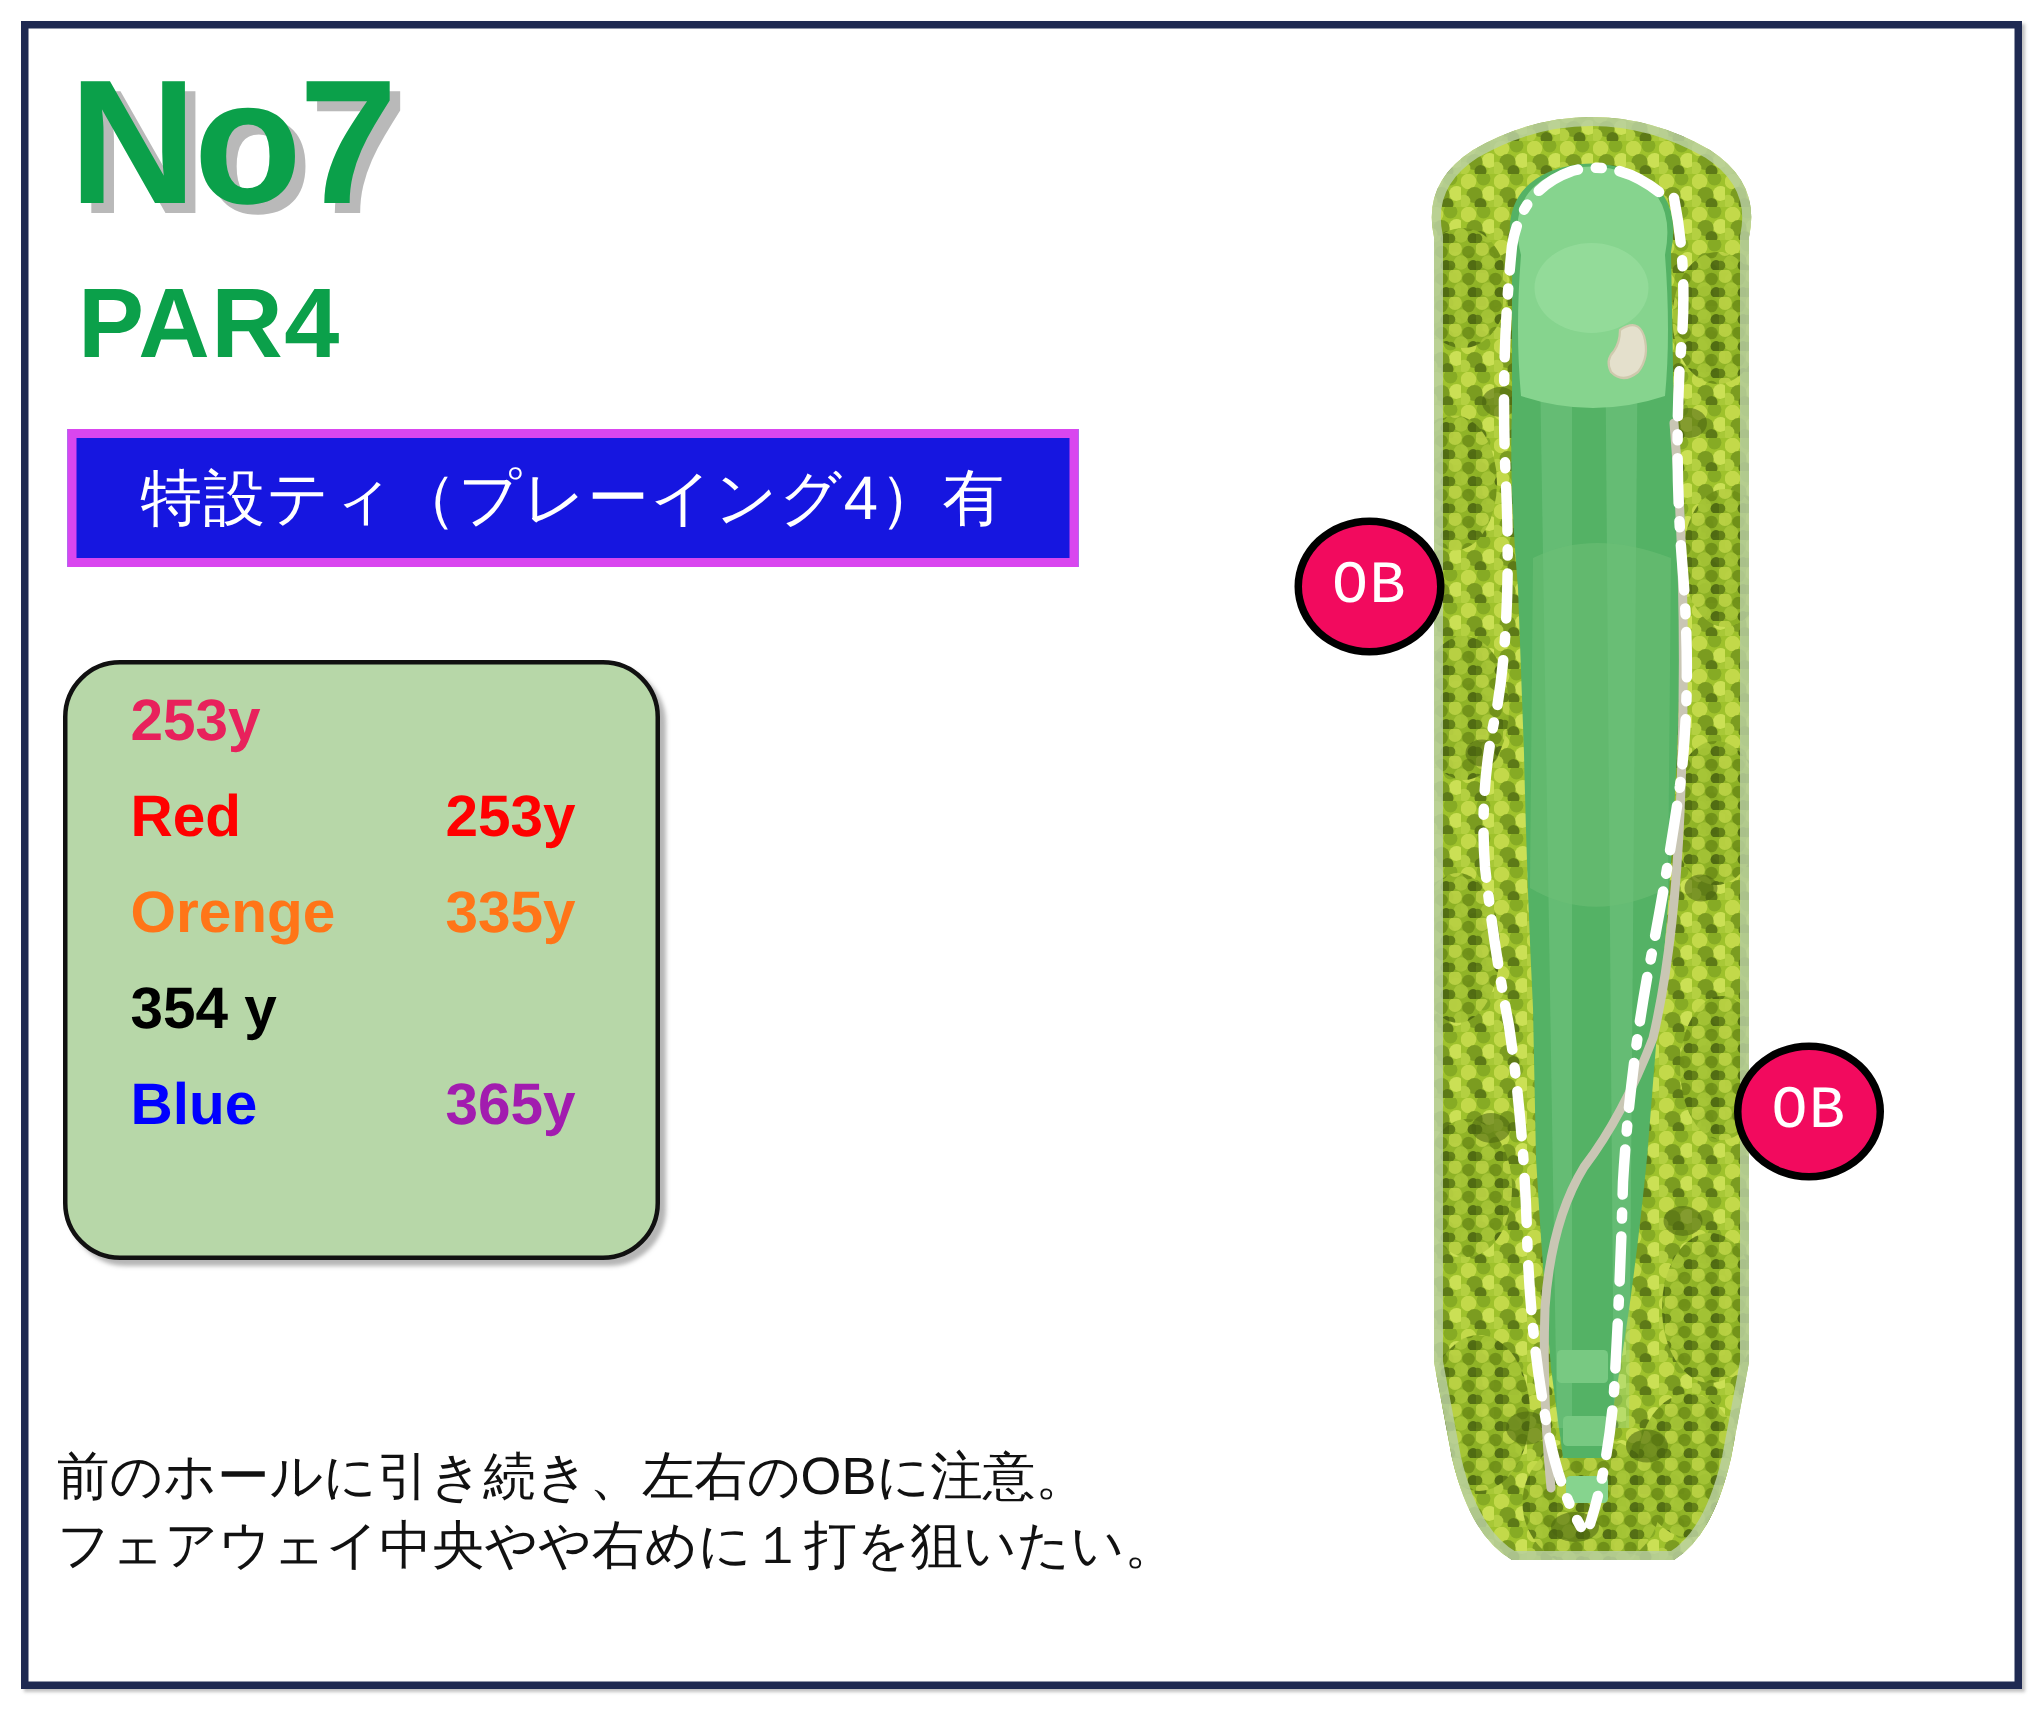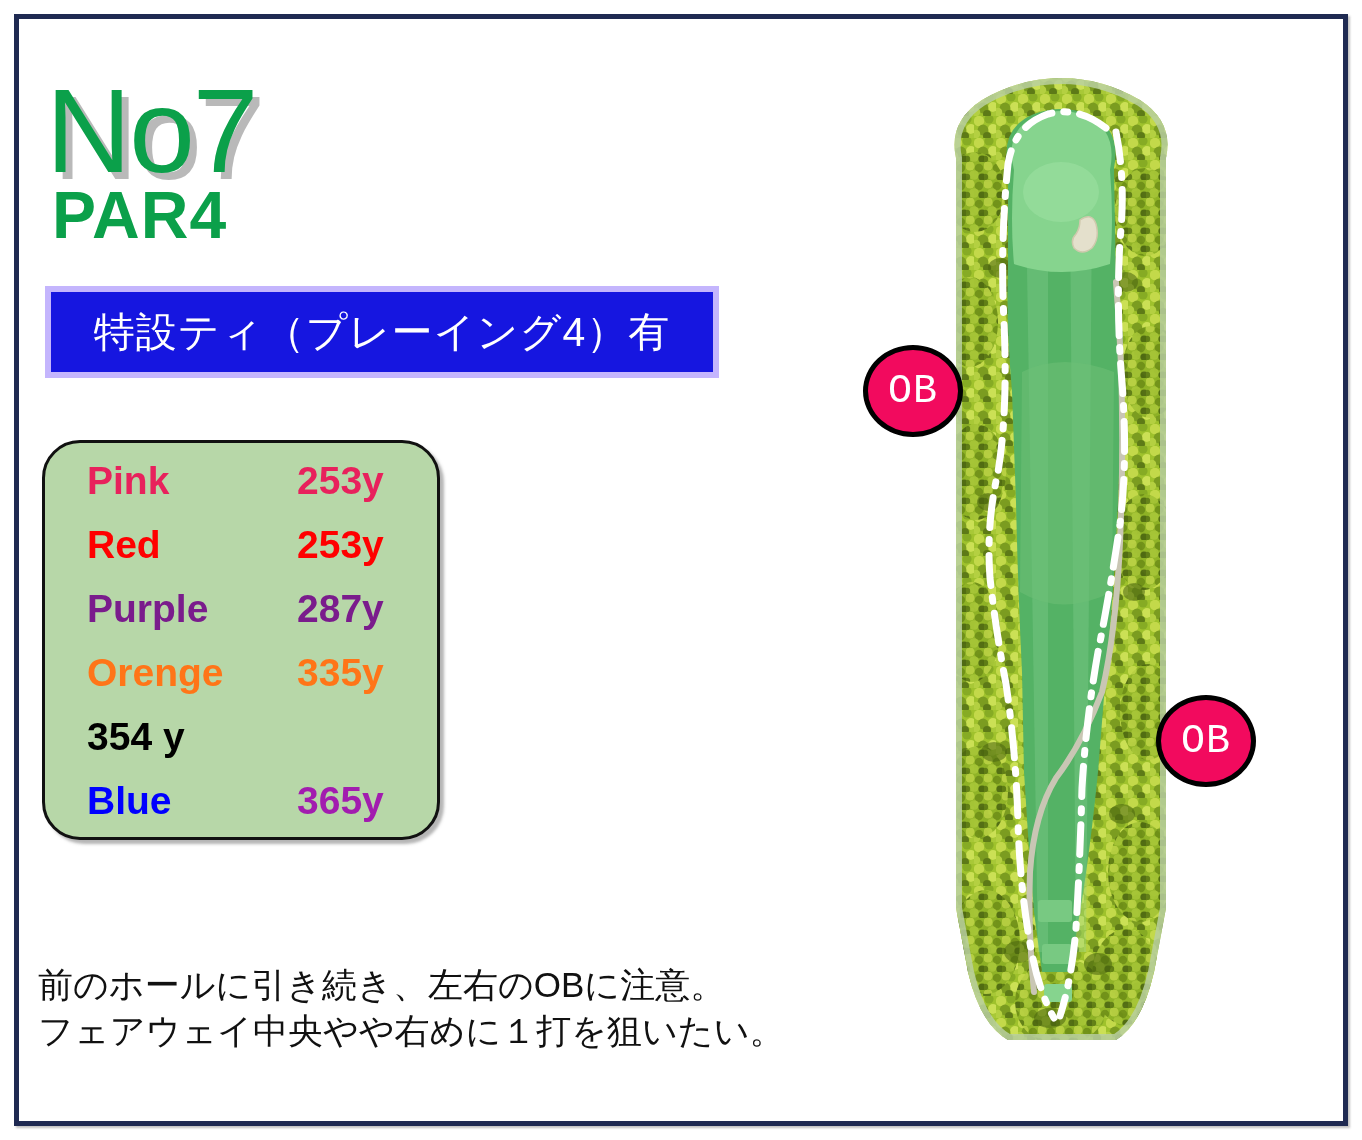--- a/index.html
+++ b/index.html
@@ -31,27 +31,26 @@
     box-shadow: 2px 2px 2px rgba(120,120,120,0.45);
     pointer-events: none;
   }
 
   
   .hole-no {
     position: absolute;
     left: 46px;
     top: 36px;
     font-size: 118px;
-    font-weight: normal;
+    font-weight: bold;
     color: #0ba04a;
     letter-spacing: -2px;
     line-height: 1;
     text-shadow: 7px 7px 0px rgba(128,128,128,0.55);
     white-space: nowrap;
-    margin-top: 36px;
   }
   .hole-par {
     position: absolute;
     left: 52px;
     top: 182px;
     font-size: 66px;
     font-weight: bold;
     color: #0ba04a;
     line-height: 1;
     letter-spacing: 1px;
@@ -59,21 +58,21 @@
   }
 
   
   .banner {
     position: absolute;
     left: 45px;
     top: 286px;
     width: 674px;
     height: 92px;
     background: #1616e0;
-    border: 6px solid #c4b5fd;
+    border: 6px solid #d946ef;
     box-sizing: border-box;
     display: flex;
     align-items: center;
     justify-content: center;
   }
   .banner-text {
     color: #ffffff;
     font-size: 41px;
     letter-spacing: 1px;
     white-space: nowrap;
@@ -168,30 +167,25 @@
 
   <div class="hole-no">No7</div>
   <div class="hole-par">PAR4</div>
 
   <div class="banner">
     <span class="banner-text">特設ティ（プレーイング4）有</span>
   </div>
 
   <div class="tee-card">
     <div class="tee-row">
-      <span class="tee-name" style="color:#e8215c">Pink</span>
       <span class="tee-dist" style="color:#e8215c">253y</span>
     </div>
     <div class="tee-row">
       <span class="tee-name" style="color:#ff0000">Red</span>
       <span class="tee-dist" style="color:#ff0000">253y</span>
-    </div>
-    <div class="tee-row">
-      <span class="tee-name" style="color:#7a1c8c">Purple</span>
-      <span class="tee-dist" style="color:#7a1c8c">287y</span>
     </div>
     <div class="tee-row">
       <span class="tee-name" style="color:#ff7518">Orenge</span>
       <span class="tee-dist" style="color:#ff7518">335y</span>
     </div>
     <div class="tee-row">
       <span class="tee-dist" style="color:#000000">354 y</span>
     </div>
     <div class="tee-row">
       <span class="tee-name" style="color:#0000ff">Blue</span>

